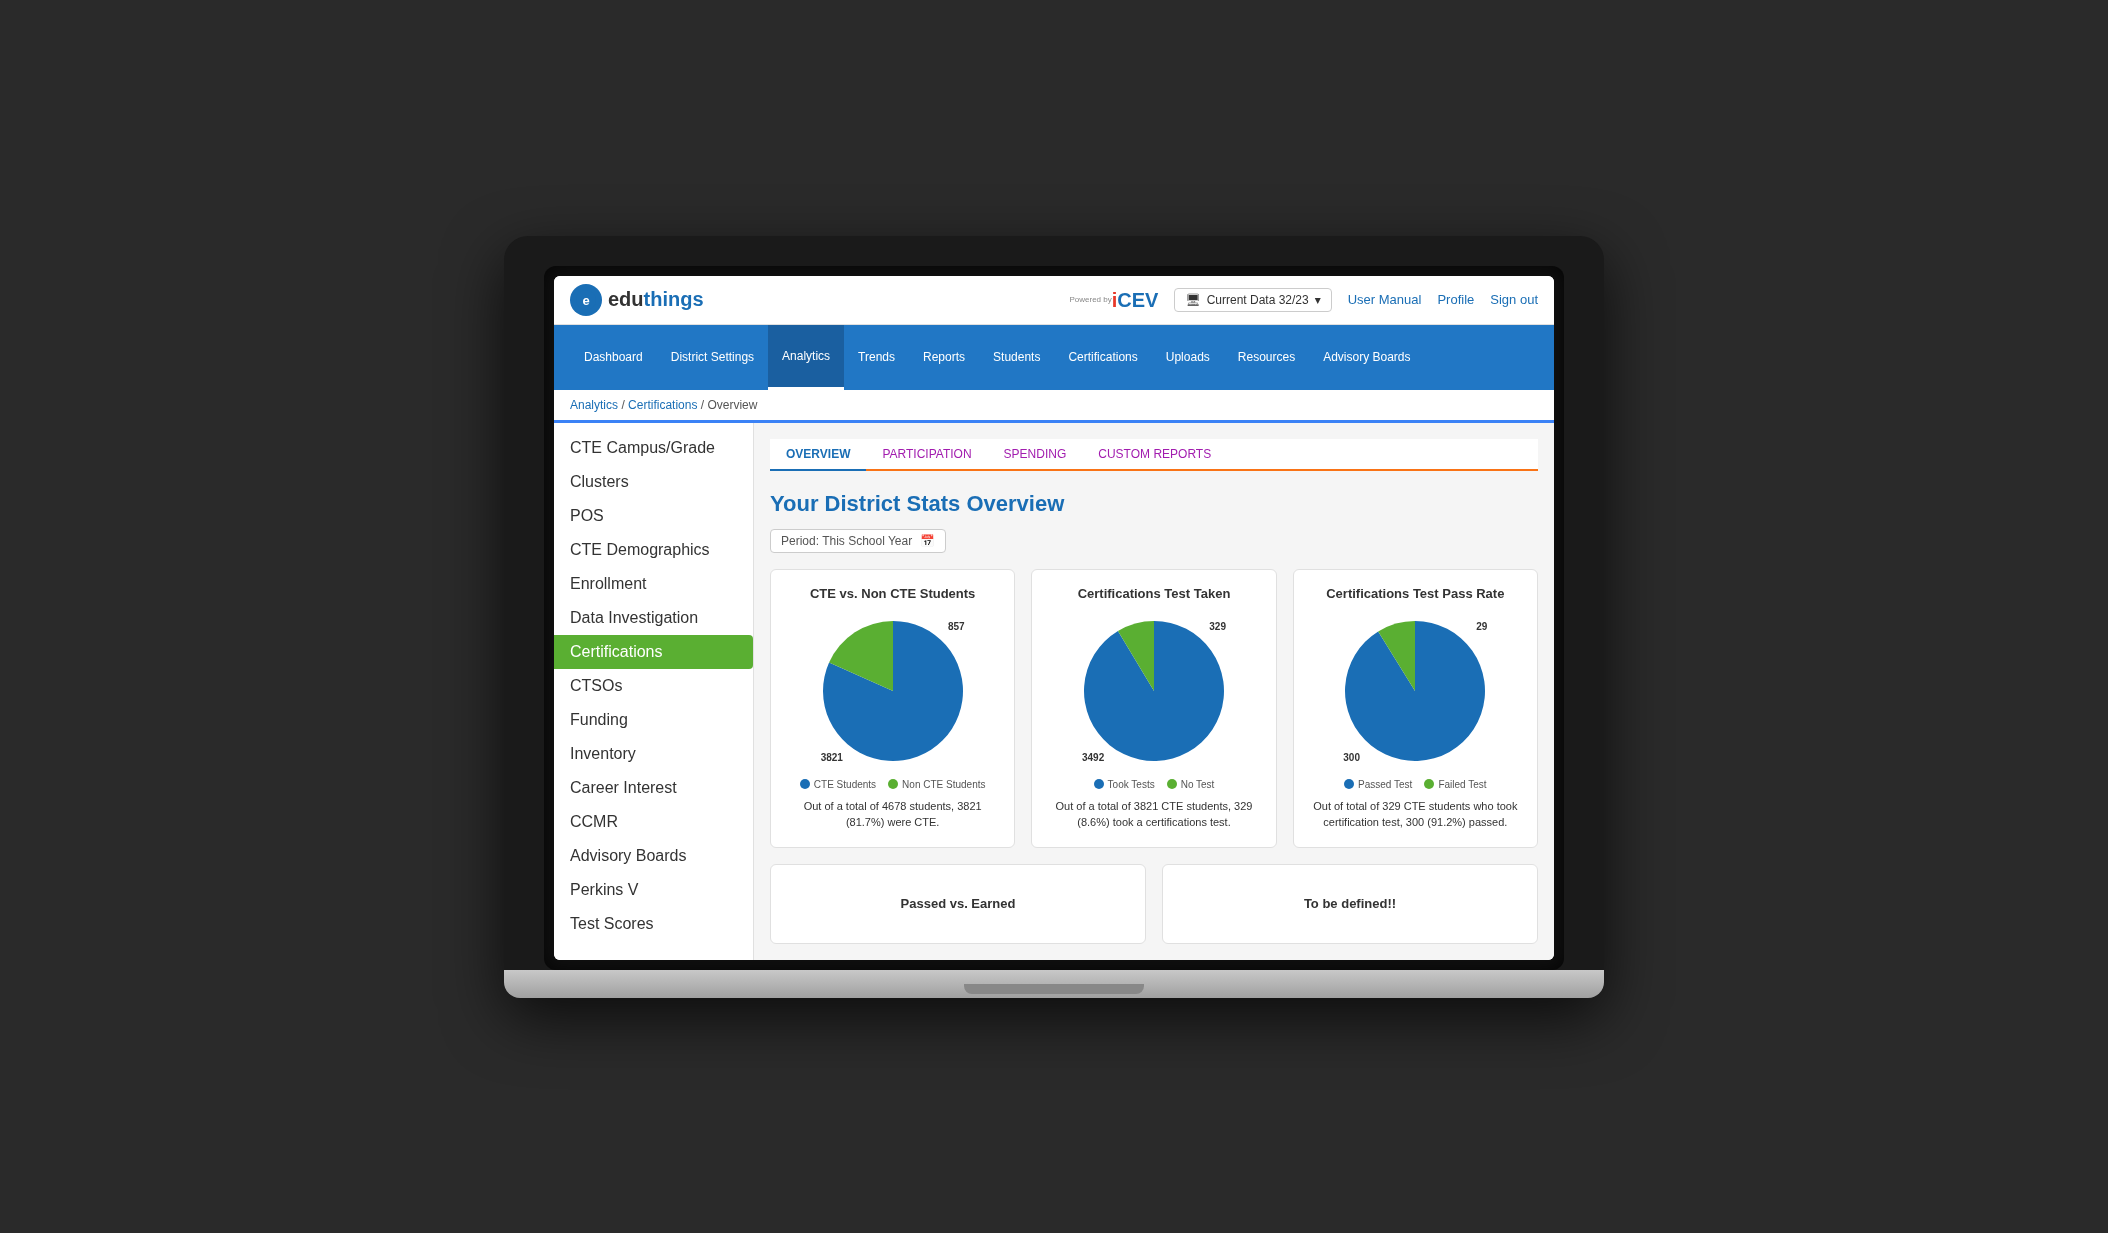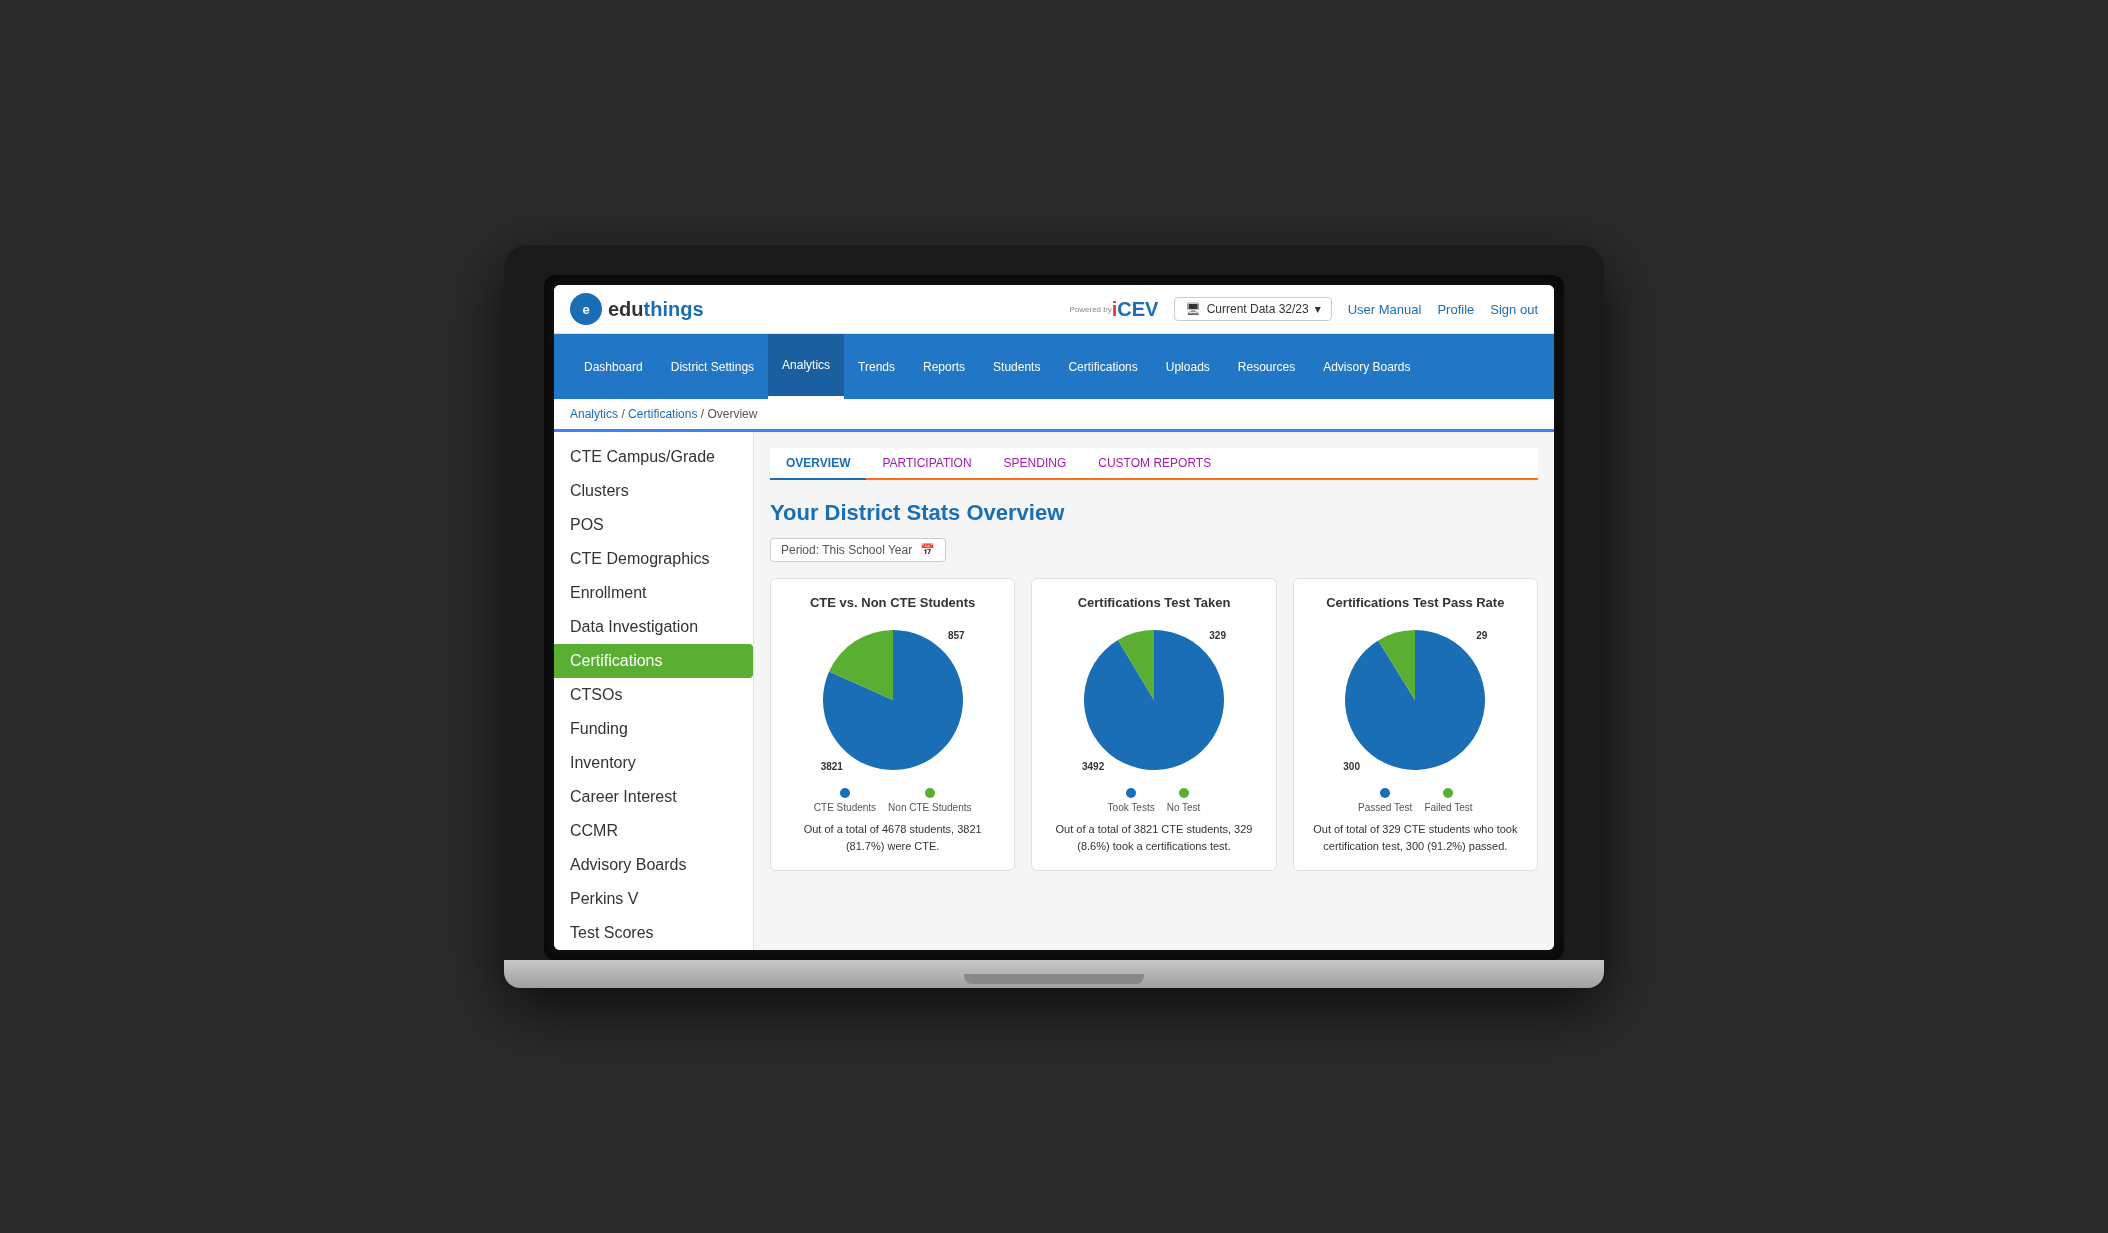--- a/index.html
+++ b/index.html
@@ -305,21 +305,20 @@
       font-size: 10px;
       color: #555;
       margin-bottom: 8px;
       align-items: center;
     }
 
     .legend-item {
       display: flex;
       align-items: center;
       gap: 4px;
-      flex-direction: column;
     }
 
     .legend-dot {
       width: 10px;
       height: 10px;
       border-radius: 50%;
     }
 
     .chart-desc {
       font-size: 11px;
@@ -498,20 +497,24 @@
                   <div class="legend-item">
                     <div class="legend-dot" style="background: rgb(90, 175, 50);"></div>
                     <span>Failed Test</span>
                   </div>
                 </div>
                 <div class="chart-desc">Out of total of 329 CTE students who took certification test, 300 (91.2%) passed.</div>
               </div>
             </div>
 
           
+          <div class="bottom-row" id="bottom-row">
+              <div class="bottom-card">Passed vs. Earned</div>
+              <div class="bottom-card">To be defined!!</div>
+            </div>
 
         </div>
       </div>
 
     </div>
   </div>
   <div class="laptop-base">
     <div class="laptop-notch"></div>
   </div>
 </div>

